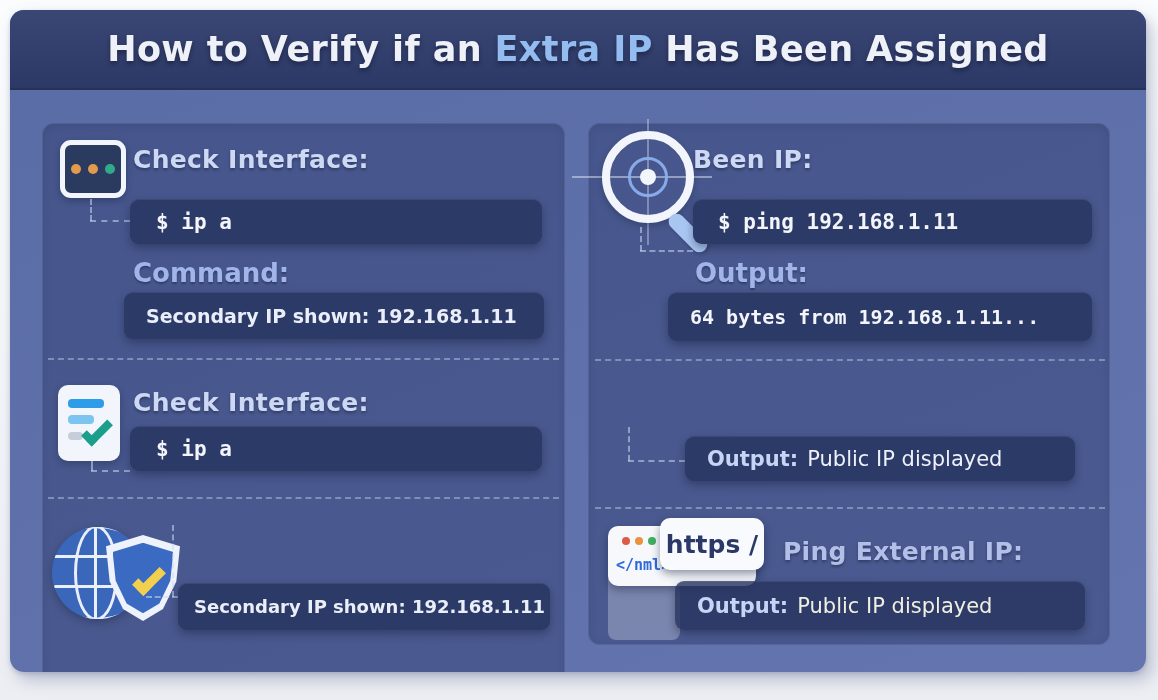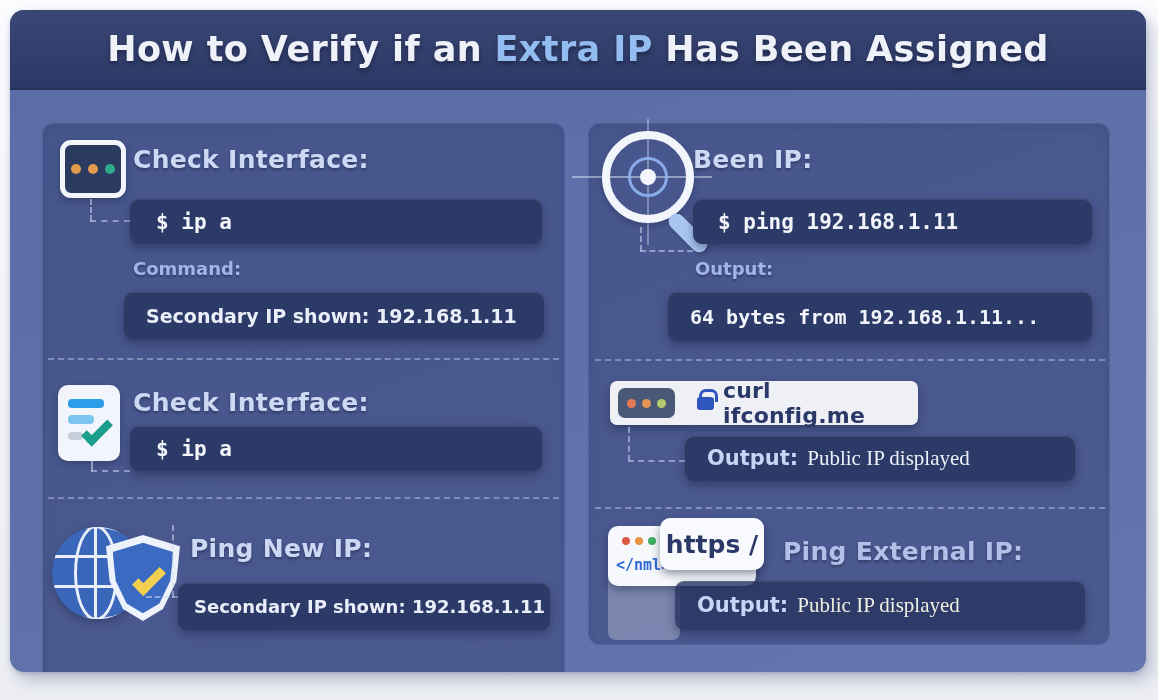--- a/index.html
+++ b/index.html
@@ -13,29 +13,29 @@
             border-bottom:2px solid rgba(18,26,58,.45);
             display:flex; align-items:center; justify-content:center; }
   .title { font-size:35px; font-weight:bold; color:#eef1f8; letter-spacing:.4px;
            text-shadow:0 3px 4px rgba(15,20,45,.5); }
   .title .accent { color:#93bcf0; }
   .cbody { position:absolute; left:0; top:80px; width:100%; height:582px; }
   .panel { position:absolute; border-radius:12px; background:rgba(40,53,101,.40);
            box-shadow:inset 0 0 0 1px rgba(165,180,225,.16), inset 0 2px 8px rgba(30,40,80,.18); }
   .heading { position:absolute; font-size:25px; font-weight:bold; color:#cdd8f4; letter-spacing:.3px;
              text-shadow:0 2px 3px rgba(20,26,55,.45); white-space:nowrap; }
-  .label { position:absolute; font-size:18px; font-weight:bold; color:#a2b5ea;
+  .label { position:absolute; font-size:26px; font-weight:bold; color:#a2b5ea;
            text-shadow:0 2px 2px rgba(20,26,55,.4); }
   .dbox { position:absolute; background:#2c3a67; border-radius:9px;
           box-shadow:0 4px 8px rgba(16,23,50,.38), inset 0 1px 0 rgba(255,255,255,.08);
           display:flex; align-items:center; }
   .mono { font-family:"DejaVu Sans Mono","Liberation Mono",monospace; font-weight:bold; color:#f3f5fb; }
   .sans-out { font-weight:bold; color:#e9eef9; }
   .outlabel { font-weight:bold; color:#c7d4f5; margin-right:9px; }
-  .outtext { font-weight:normal; color:#eef1fa;font-family:Liberation Serif, serif; }
+  .outtext { font-weight:normal; color:#eef1fa; }
   .sep { position:absolute; height:0; border-top:2px dashed rgba(196,208,240,.45); }
   .dashv { position:absolute; width:0; border-left:2px dashed rgba(205,216,244,.55); }
   .dashh { position:absolute; height:0; border-top:2px dashed rgba(205,216,244,.55); }
   
   .icon-term { position:absolute; width:66px; height:58px; background:#2b3a5f; border:5px solid #f2f6fc;
                border-radius:11px; display:flex; align-items:center; justify-content:center; gap:7px;
                box-shadow:0 3px 7px rgba(18,25,52,.35); }
   .dot { display:inline-block; border-radius:50%; }
   
   .icon-doc { position:absolute; width:62px; height:76px; background:#f2f5fb; border-radius:10px;
@@ -134,21 +134,20 @@
             <span class="globe-lat" style="left:42px;top:0;width:3px;height:92px"></span>
           </div>
           <div class="icon-shield" style="left:64px;top:412px;width:74px;height:86px">
             <div class="icon-shield-inner">
               <span class="check" style="left:20px;top:28px;width:32px;height:16px;border-width:9px;border-color:#f2cf4f"></span>
             </div>
           </div>
         </div>
         <div class="dashv" style="left:130px;top:402px;height:72px"></div>
         <div class="dashh" style="left:104px;top:473px;width:32px"></div>
-        <div class="heading" style="left:148px;top:411px">Ping New IP:</div>
         <div class="dbox" style="left:136px;top:460px;width:372px;height:47px;padding-left:16px">
           <span class="sans-out" style="font-size:18px">Secondary IP shown: 192.168.1.11</span>
         </div>
       </section>
 
       <section class="panel" style="left:578px;top:33px;width:522px;height:522px">
 
         <div class="icon-mag" style="left:0;top:0;width:120px;height:130px">
           <span class="mag-cross-h"></span>
           <span class="mag-cross-v"></span>
@@ -163,29 +162,20 @@
         <div class="dbox" style="left:105px;top:76px;width:399px;height:45px;padding-left:25px">
           <span class="mono" style="font-size:21px">$ ping 192.168.1.11</span>
         </div>
         <div class="label" style="left:107px;top:135px">Output:</div>
         <div class="dbox" style="left:80px;top:169px;width:424px;height:49px;padding-left:22px">
           <span class="mono" style="font-size:20px">64 bytes from 192.168.1.11...</span>
         </div>
 
         <div class="sep" style="left:7px;top:236px;width:510px"></div>
 
-        <div class="addr-bar" style="left:22px;top:258px;width:308px;height:44px;padding-left:8px">
-          <span class="traffic" style="width:58px;height:30px">
-            <span class="dot" style="width:9px;height:9px;background:#e57957"></span>
-            <span class="dot" style="width:9px;height:9px;background:#e59457"></span>
-            <span class="dot" style="width:9px;height:9px;background:#b3c96c"></span>
-          </span>
-          <span class="lock"></span>
-          <span class="addr-text">curl ifconfig.me</span>
-        </div>
         <div class="dashv" style="left:40px;top:304px;height:34px"></div>
         <div class="dashh" style="left:40px;top:337px;width:57px"></div>
         <div class="dbox" style="left:97px;top:313px;width:390px;height:45px;padding-left:22px">
           <span style="font-size:21px"><span class="outlabel">Output:</span><span class="outtext">Public IP displayed</span></span>
         </div>
 
         <div class="sep" style="left:7px;top:384px;width:510px"></div>
 
         <div class="ghost-rect" style="left:20px;top:437px;width:72px;height:80px"></div>
         <div class="icon-browser" style="left:20px;top:403px;width:148px;height:60px">

